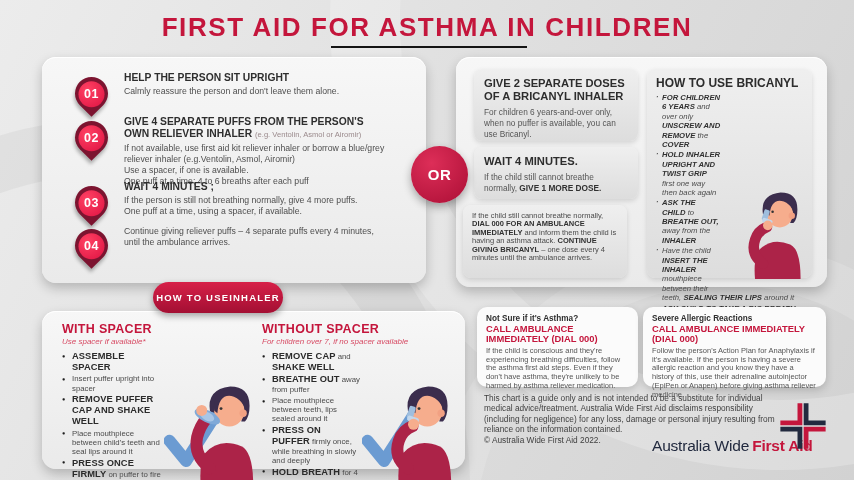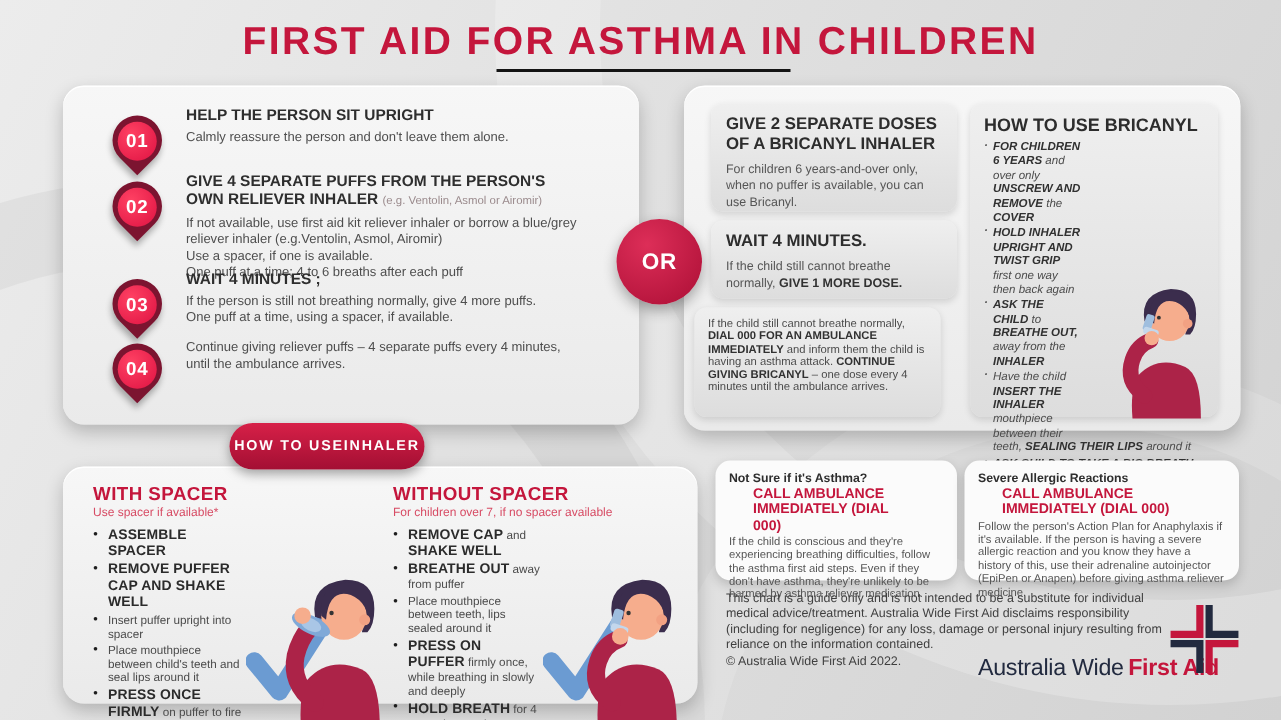--- a/index.html
+++ b/index.html
@@ -70,34 +70,34 @@
     display:flex; align-items:center; justify-content:center;
     font-weight:bold; font-size:9.5px; letter-spacing:1.2px; line-height:1.25;
     box-shadow:0 3px 7px rgba(0,0,0,0.35); }
 
   
   #panel-spacer { left:42px; top:311px; width:423px; height:158px; }
   .sp-col { position:absolute; top:11px; }
   #col-with { left:20px; width:194px; }
   #col-without { left:220px; width:192px; }
   .sp-title { font-size:12.5px; font-weight:bold; color:#c4163c; letter-spacing:.3px; }
-  .sp-sub { font-size:8px; color:#d74b64; margin-top:1px; }
+  .sp-sub { font-size:8px; color:#d74b64; margin-top:1px;font-style:italic; }
   .sp-illus { float:right; width:92px; height:102px; margin:34px 0 0 2px; }
   ul.blist { list-style:none; margin:5px 0 0; padding:0; font-size:7.8px; line-height:1.18; color:#4b4b4b; }
   ul.blist li { padding-left:10px; position:relative; margin-bottom:1.5px; }
   ul.blist li::before { content:"●"; position:absolute; left:0; top:1.5px; font-size:5.5px; color:#1d1d1d; }
   ul.blist .seg-b { font-size:9.3px; color:#2b2b2b; letter-spacing:.1px; }
 
   
   .info-box { position:absolute; background:#fbfbfb; border-radius:10px;
     box-shadow:0 3px 8px rgba(0,0,0,0.18); padding:7px 9px; box-sizing:border-box; }
   #box-notsure { left:477px; top:307px; width:161px; height:80px; }
   #box-severe { left:643px; top:307px; width:183px; height:80px; }
   .ib-h { font-size:8.2px; font-weight:bold; color:#2e2e2e; }
-  .ib-call { font-size:9.4px; font-weight:bold; color:#c4163c; line-height:1.1; margin:1px 16px 2px; }
+  .ib-call { font-size:9.4px; font-weight:bold; color:#c4163c; line-height:1.1; margin:1px 0 2px; }
   .ib-body { font-size:7.5px; color:#555; line-height:1.18; }
 
   
   #disclaimer { position:absolute; left:484px; top:393px; width:296px; font-size:8.3px;
     color:#3f3f3f; line-height:1.25; }
   #copyright { position:absolute; left:484px; top:435px; font-size:8.3px; color:#3f3f3f; }
   #logo-text { position:absolute; left:652px; top:437px; font-size:15.5px; letter-spacing:-0.2px; }
   #logo-text .lt1 { color:#222a3f; font-weight:normal; }
   #logo-text .lt2 { color:#c4163c; font-weight:bold; margin-left:3px; }
   #logo-icon { position:absolute; left:779px; top:400px; width:48px; height:52px; }
@@ -231,22 +231,22 @@
           <path d="M50 96 Q32 82 36 62 Q39 50 46 42" fill="none" stroke="#ac2348" stroke-width="13" stroke-linecap="round"></path>
           <g transform="rotate(26 48 40)">
             <ellipse cx="47" cy="40" rx="15" ry="6.5" fill="#7fa9d8"></ellipse>
             <ellipse cx="47" cy="40" rx="8" ry="4.5" fill="#a9c6e6"></ellipse>
           </g>
           <circle cx="41" cy="33" r="6" fill="#f6ad8d"></circle>
         </svg>
       </div>
       <ul class="blist">
         <li><span class="seg-b">ASSEMBLE SPACER</span></li>
+        <li><span>Insert puffer upright into spacer</span></li>
         <li><span class="seg-b">REMOVE PUFFER CAP AND SHAKE WELL</span></li>
-        <li><span>Insert puffer upright into spacer</span></li>
         <li><span>Place mouthpiece between child's teeth and seal lips around it</span></li>
         <li><span class="seg-b">PRESS ONCE FIRMLY</span><span> on puffer to fire one puff into spacer</span></li>
 
       </ul>
     </div>
 
     <div class="sp-col" id="col-without">
       <div class="sp-title">WITHOUT SPACER</div>
       <div class="sp-sub">For children over 7, if no spacer available</div>
       <div class="sp-illus">

